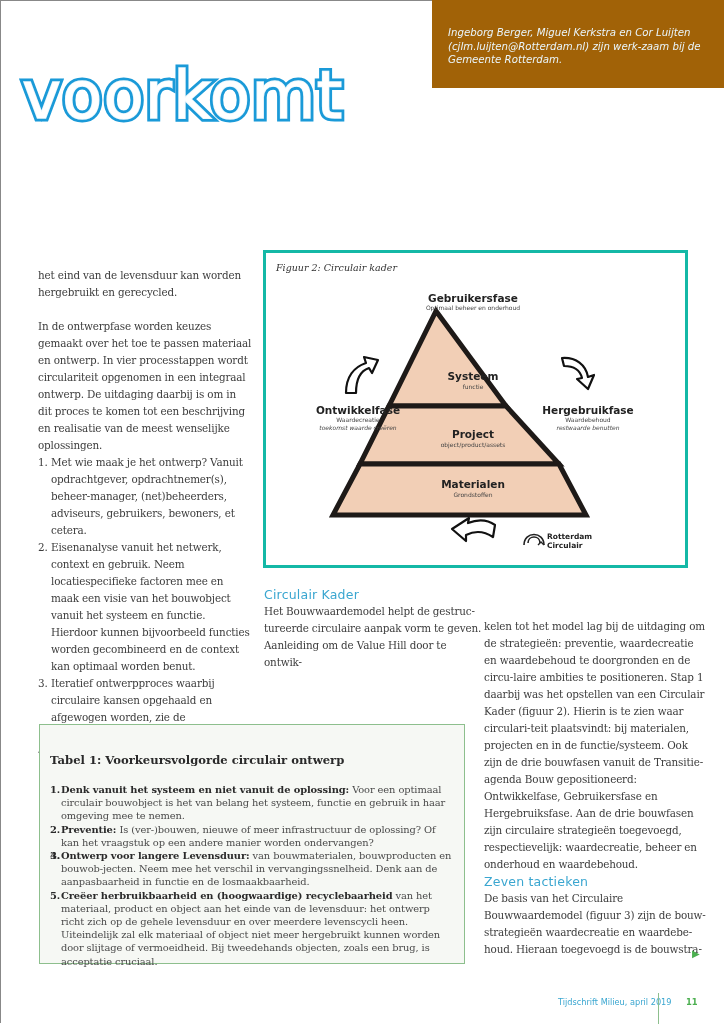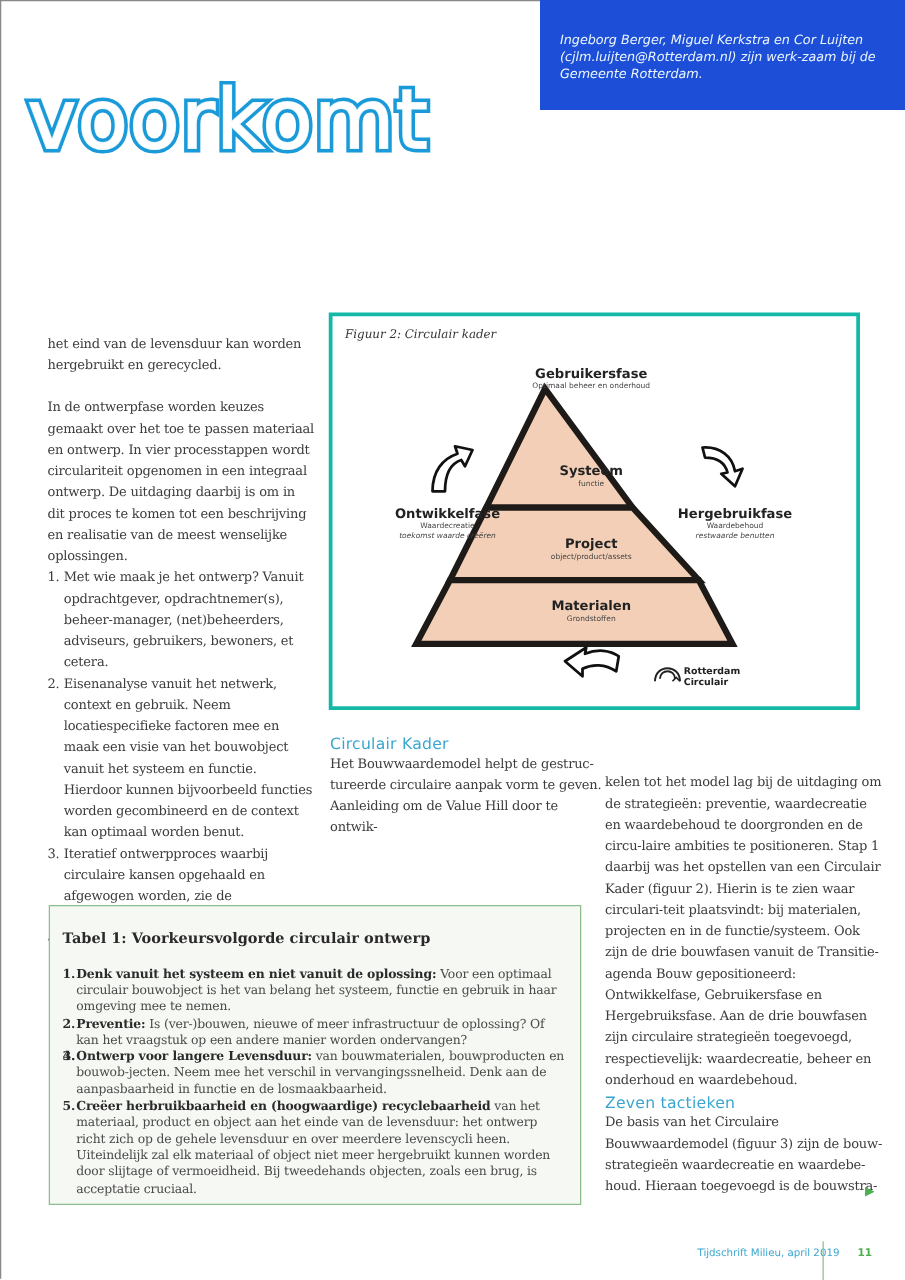--- a/index.html
+++ b/index.html
@@ -10,21 +10,21 @@
     color: #3a3a3a;
   }
   .page-border {
     position: absolute; left: 0; top: 0; width: 723px; height: 1023px;
     border-top: 1px solid #888; border-left: 1px solid #888;
     box-sizing: border-box; pointer-events: none;
   }
   
   .author-box {
     position: absolute; left: 432px; top: 0; width: 292px; height: 88px;
-    background: #1d4ed8; box-sizing: border-box;
+    background: #a16207; box-sizing: border-box;
     padding: 26px 12px 0 16px;
   }
   .author-box p {
     margin: 0; color: #eaf6fc; font-style: italic;
     font-family: "DejaVu Sans", sans-serif; font-size: 10.2px; line-height: 13.5px;
   }
   
   .headline {
     position: absolute; left: 22px; top: 56px;
     font-family: "DejaVu Sans", sans-serif; font-size: 66px; letter-spacing: 1px;
@@ -75,21 +75,21 @@
     font-size: 9.5px; color: #333;
   }
   .figure svg { position: absolute; left: 0; top: 0; }
   .fig-label-bold { font-family: "DejaVu Sans", sans-serif; font-weight: bold; fill: #222; }
   .fig-label-sub { font-family: "DejaVu Sans", sans-serif; fill: #444; }
 
   
   .table-box {
     position: absolute; left: 39px; top: 724px; width: 426px; height: 240px;
     border: 1.5px solid #8dbf8d; box-sizing: border-box; background: #f6f8f4;
-    padding: 18px 12px 0 10px;
+    padding: 28px 12px 0 10px;
   }
   .table-title {
     font-weight: bold; font-size: 11.6px; color: #2a2a2a; margin: 0 0 16px 0;
   }
   .table-box ol { margin: 0; padding: 0; list-style: none; }
   .table-box li {
     position: relative; padding-left: 11px; font-size: 9.9px; line-height: 13.2px;
     color: #4a4a4a; letter-spacing: -0.1px;
   }
   .table-box li .num { position: absolute; left: 0; top: 0; font-weight: bold; color: #2a2a2a; }

